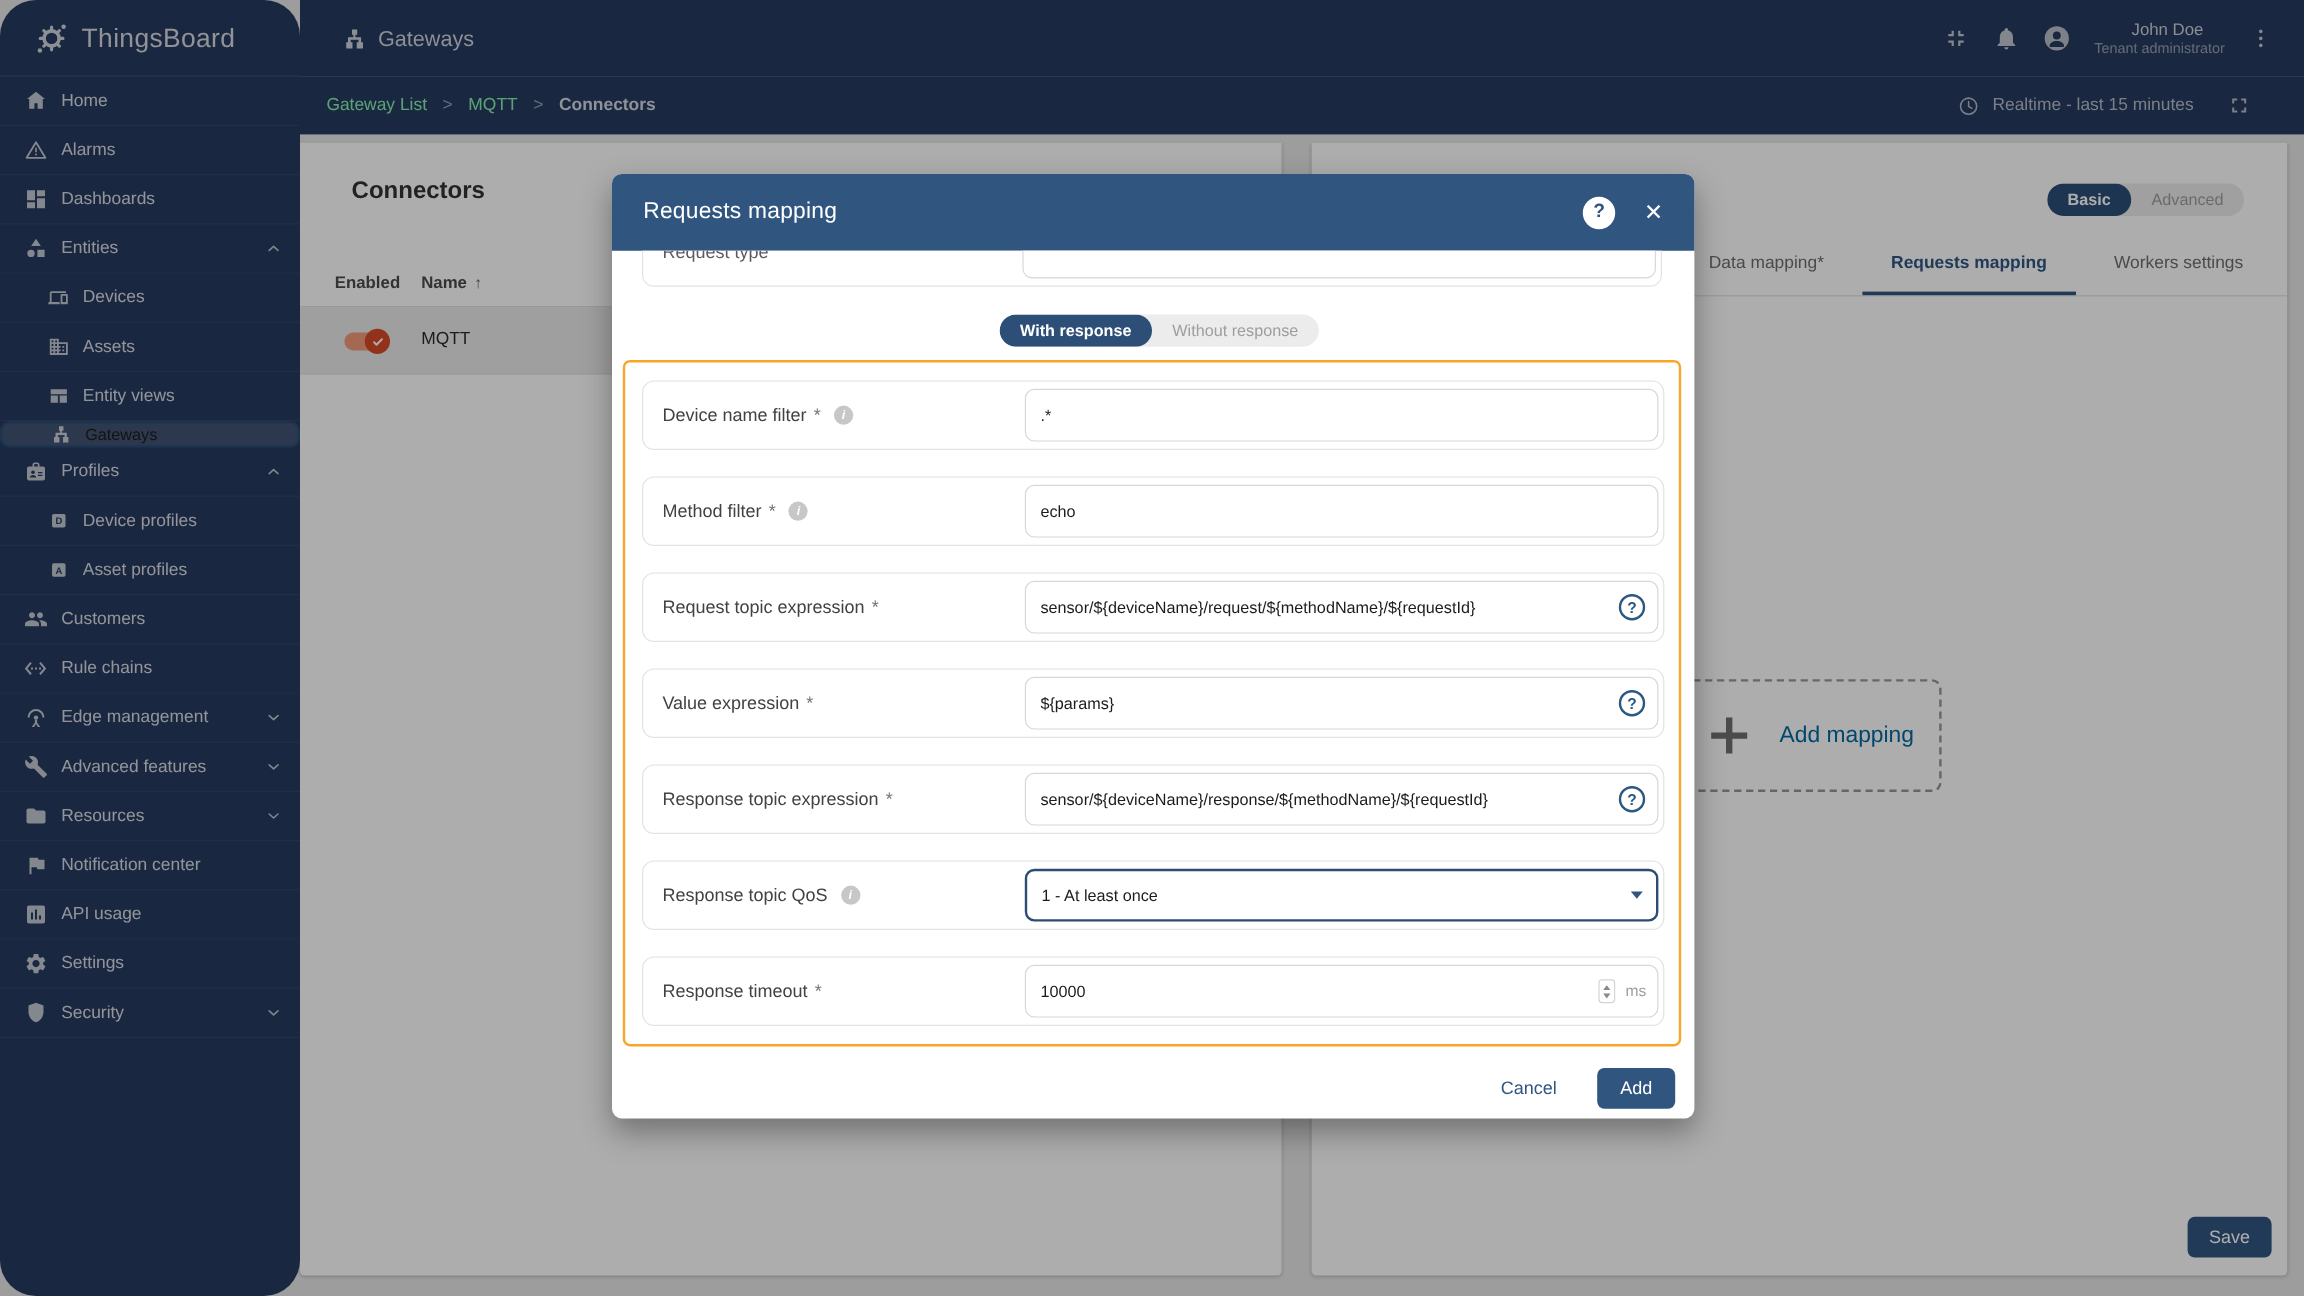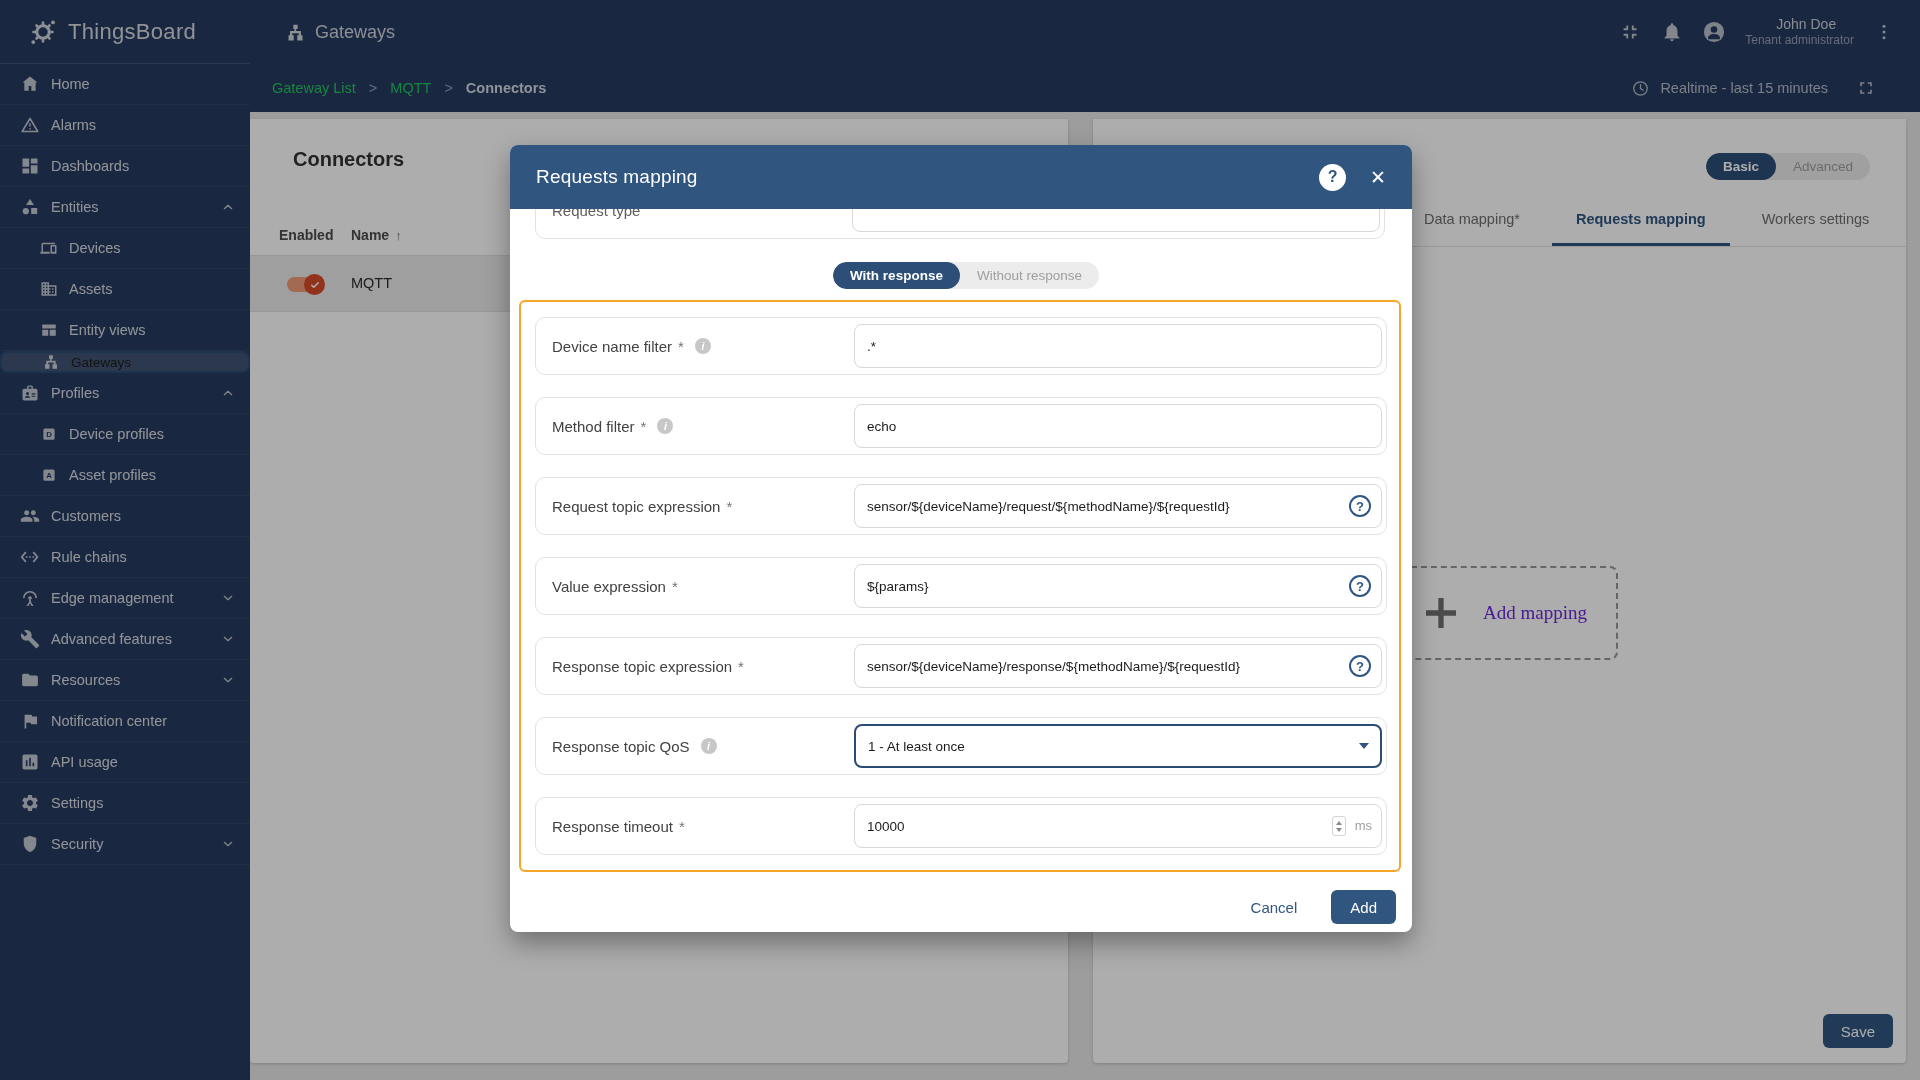--- a/index.html
+++ b/index.html
@@ -2,21 +2,21 @@
 <html><head>
 <meta charset="utf-8">
 <style>
   html,body{margin:0;padding:0;background:#111;}
   *{box-sizing:border-box;}
   body{font-family:"Liberation Sans","DejaVu Sans",sans-serif;}
   #stage{position:relative;width:1920px;height:1080px;overflow:hidden;background:#E7E7E7;}
 
   
   .navy{background:#263A5F;}
-  #sidebar{position:absolute;left:0;top:0;width:250px;height:1080px;z-index:10;}
+  #sidebar{position:absolute;left:0;top:0;width:250px;height:1080px;z-index:10;border-radius:30px;}
   #logo-row{height:64px;display:flex;align-items:center;padding-left:28px;gap:10px;
             border-bottom:1px solid rgba(255,255,255,.12);color:#d9dde3;}
   #logo-row .ih{width:30px;height:30px;color:#cfd3da;}
   .brand{font-size:22px;font-weight:500;letter-spacing:.3px;color:#d6d9de;}
   #menu{position:absolute;top:64px;left:0;right:0;}
   .mi{height:41px;display:flex;align-items:center;padding:0 14px 0 20px;gap:11px;
       color:rgba(255,255,255,.82);font-size:14.5px;border-bottom:1px solid rgba(255,255,255,.055);cursor:pointer;}
   .mi .ih{width:20px;height:20px;color:rgba(255,255,255,.72);flex:0 0 auto;}
   .mi.sub{padding-left:40px;}
   .mi.sub .ih{width:18px;height:18px;}
@@ -33,21 +33,21 @@
   .avatar{width:36px;height:36px;}
   .avatar svg .av-bg{fill:#b9bfc9;}
   .avatar svg .av-fg{fill:#263A5F;}
   .user-block{line-height:1.25;}
   .user-name{font-size:14px;color:#ccd1d9;margin-left:31px;}
   .user-role{font-size:12px;color:#96a0b2;}
   .kebab{width:20px!important;height:20px!important;}
 
   #crumbbar{position:absolute;left:250px;top:64px;width:1670px;height:48px;display:flex;align-items:center;z-index:10;}
   #breadcrumb{display:flex;align-items:center;gap:13px;padding-left:22px;font-size:14.5px;}
-  .bc-item{color:#22c55e;cursor:pointer;}
+  .bc-item{color:#86efac;cursor:pointer;}
   .bc-sep{color:#96a0b3;}
   .bc-item.cur{color:#d3d8e0;font-weight:bold;cursor:default;}
   #crumb-right{margin-left:auto;display:flex;align-items:center;gap:10px;padding-right:44px;color:#b6bdc9;}
   #crumb-right .ih{width:19px;height:19px;}
   .realtime-label{font-size:14.5px;color:#b6bdc9;margin-right:18px;}
   #crumb-right .fs{width:20px;height:20px;cursor:pointer;}
 
   
   #content{position:absolute;left:250px;top:112px;width:1670px;height:968px;background:#E7E7E7;}
   .card{position:absolute;background:#fff;border-radius:0 0 4px 4px;box-shadow:0 1px 3px rgba(0,0,0,.18);}
@@ -74,21 +74,21 @@
   .pill.on{background:#2C4E77;color:#fff;font-weight:bold;border-radius:16px;}
   #mode-toggle{position:absolute;top:34px;right:36px;}
   #tabs-row{position:absolute;left:0;top:76px;width:100%;height:52px;display:flex;align-items:stretch;
             padding-left:307px;gap:8px;border-bottom:1px solid #e3e3e3;}
   .tab{display:flex;align-items:center;padding:0 24px;font-size:14.5px;font-weight:500;color:#6e6e6e;
        cursor:pointer;border-bottom:3px solid transparent;white-space:nowrap;}
   .tab.act{color:#305680;font-weight:bold;border-bottom-color:#305680;}
   #add-mapping{position:absolute;left:310px;top:447px;width:215px;height:94px;border:2px dashed #979797;
                border-radius:8px;display:flex;align-items:center;padding-left:16px;gap:22px;cursor:pointer;}
   #add-mapping .ih{width:40px;height:40px;color:#6f6f6f;}
-  .add-mapping-label{font-size:19px;font-weight:500;color:#6d28d9;font-family:Liberation Serif, serif;}
+  .add-mapping-label{font-size:19px;font-weight:500;color:#0369a1;}
   #save-btn{position:absolute;right:13px;bottom:15px;height:34px;padding:0 18px;background:#305680;color:#fff;
             border:none;border-radius:6px;font-size:15px;font-weight:500;font-family:inherit;cursor:pointer;}
 
   
   #backdrop{position:absolute;inset:0;background:rgba(0,0,0,.32);z-index:40;}
   #modal{position:absolute;left:510px;top:145px;width:902px;height:787px;background:#fff;border-radius:8px;
          z-index:50;box-shadow:0 11px 26px rgba(0,0,0,.35);}
   #modal-header{height:64px;background:#305680;border-radius:8px 8px 0 0;display:flex;align-items:center;
                 padding:0 26px;color:#fff;}
   .modal-title{font-size:19px;font-weight:500;letter-spacing:.2px;}

